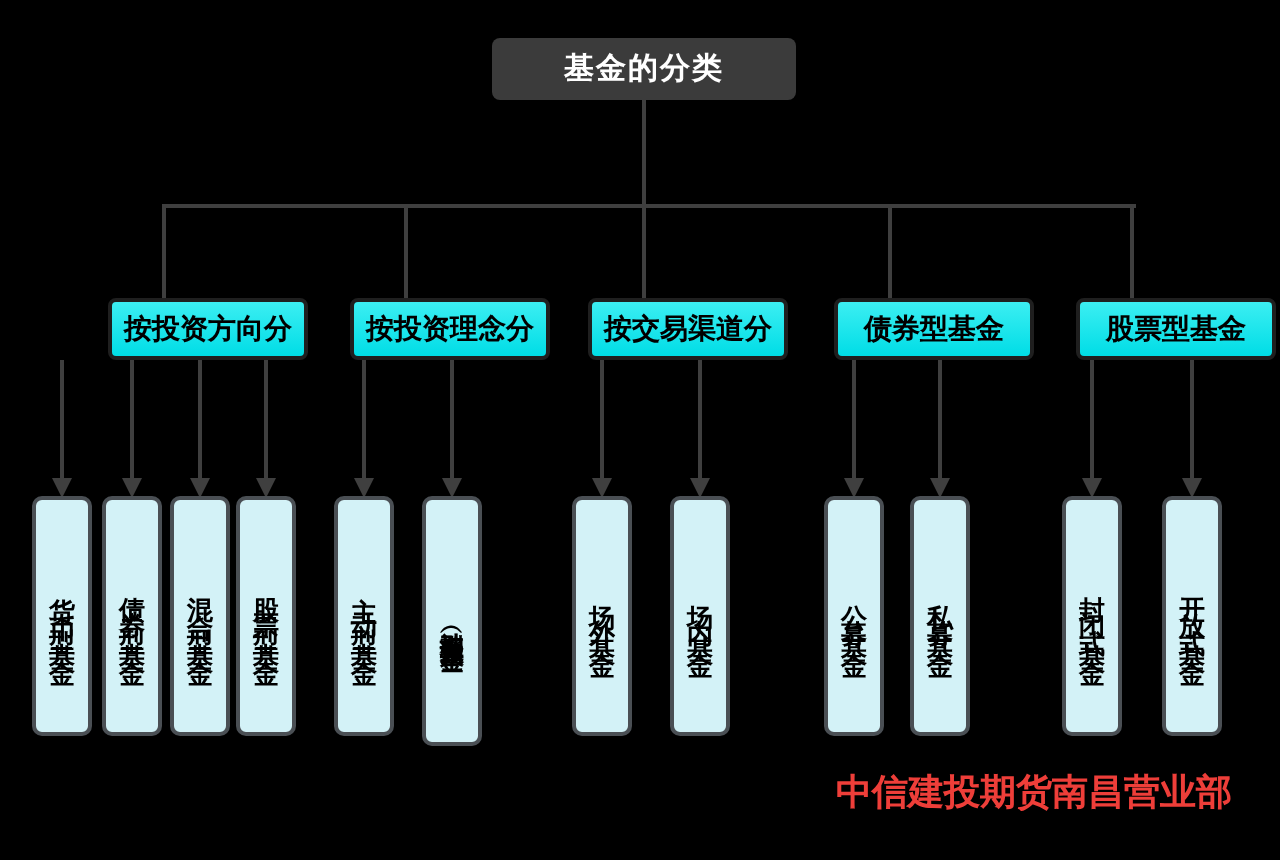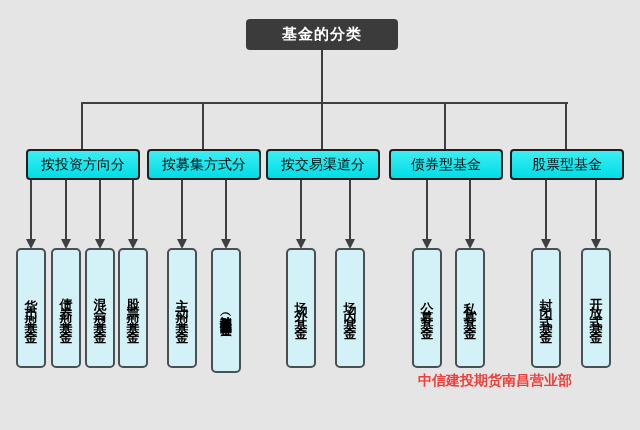--- a/index.html
+++ b/index.html
@@ -1,37 +1,37 @@
 <!DOCTYPE html>
 <html style="--dark: #3b3b3b; --title-text: #ffffff; --line: #3f3f3f; --border-dark: #1f1f1f; --branch-fill: #00dde6; --branch-fill-light: #3ceef2; --leaf-fill: #d3f2f7; --leaf-border: #4a4f54; --watermark: #ee3e39;"><head>
 <meta charset="utf-8">
 <style>
   html,body{margin:0;padding:0;background:#fff;}
   #canvas{
-    position:relative;width:640px;height:430px;background:#e5e5e5;overflow:hidden;
+    position:relative;width:640px;height:430px;background:#000000;overflow:hidden;
     font-family:"Liberation Sans",sans-serif;
   }
   .abs{position:absolute;box-sizing:border-box;}
   
   #root-node{
     left:246px;top:19px;width:152px;height:31px;
     background:var(--dark,#3b3b3b);color:var(--title-text,#fff);
     border-radius:4px;display:flex;align-items:center;justify-content:center;
     font-size:15px;font-weight:bold;letter-spacing:1px;
   }
   
   .vline{width:2px;background:var(--line,#3f3f3f);}
   .hline{height:2px;background:var(--line,#3f3f3f);}
   
   .branch{
-    height:31px;width:114px;top:149px;
+    height:31px;width:100px;top:149px;
     border:2px solid var(--border-dark,#1f1f1f);border-radius:4px;
     background:linear-gradient(180deg,var(--branch-fill-light,#3ceef2),var(--branch-fill,#00dde6));
     display:flex;align-items:center;justify-content:center;
-    font-size:14px;font-weight:normal;color:#000;
+    font-size:14px;font-weight:bold;color:#000;margin-left:28px;
   }
   
   .leaf{
     width:30px;top:248px;height:120px;
     border:2px solid var(--leaf-border,#4a4f54);border-radius:5px;
     background:var(--leaf-fill,#d3f2f7);
     display:flex;align-items:center;justify-content:center;
   }
   .leaf.tall{height:125px;}
   .leaf span{
@@ -40,21 +40,21 @@
   }
   .leaf.tight span{font-size:12px;letter-spacing:1px;}
   
   .arrowhead{
     width:0;height:0;top:239px;
     border-left:5px solid transparent;border-right:5px solid transparent;
     border-top:10px solid var(--line,#3f3f3f);
   }
   
   #watermark{
-    left:418px;top:372px;font-size:14px;font-weight:bold;
+    left:418px;top:384px;font-size:18px;font-weight:bold;
     color:var(--watermark,#ee3e39);white-space:nowrap;
   }
 </style>
 </head>
 <body>
 
 <div id="canvas">
   <div id="root-node" class="abs">基金的分类</div>
   <div id="diagram">
       <div class="abs vline" style="left: 321px; top: 50px; height: 53px;"></div>
@@ -75,21 +75,21 @@
       <div class="abs arrowhead" style="left: 95px;"></div>
       <div class="abs leaf" style="left: 85px;">
         <span>混合型基金</span>
       </div>
       <div class="abs vline" style="left: 132px; top: 180px; height: 59px;"></div>
       <div class="abs arrowhead" style="left: 128px;"></div>
       <div class="abs leaf" style="left: 118px;">
         <span>股票型基金</span>
       </div>
       <div class="abs vline" style="left: 202px; top: 102px; height: 49px;"></div>
-      <div class="abs branch" style="left: 147px;">按募集方式分</div>
+      <div class="abs branch" style="left: 147px;">按投资理念分</div>
       <div class="abs vline" style="left: 181px; top: 180px; height: 59px;"></div>
       <div class="abs arrowhead" style="left: 177px;"></div>
       <div class="abs leaf" style="left: 167px;">
         <span>主动型基金</span>
       </div>
       <div class="abs vline" style="left: 225px; top: 180px; height: 59px;"></div>
       <div class="abs arrowhead" style="left: 221px;"></div>
       <div class="abs leaf tall tight" style="left: 211px;">
         <span>被动型（指数）基金</span>
       </div>

